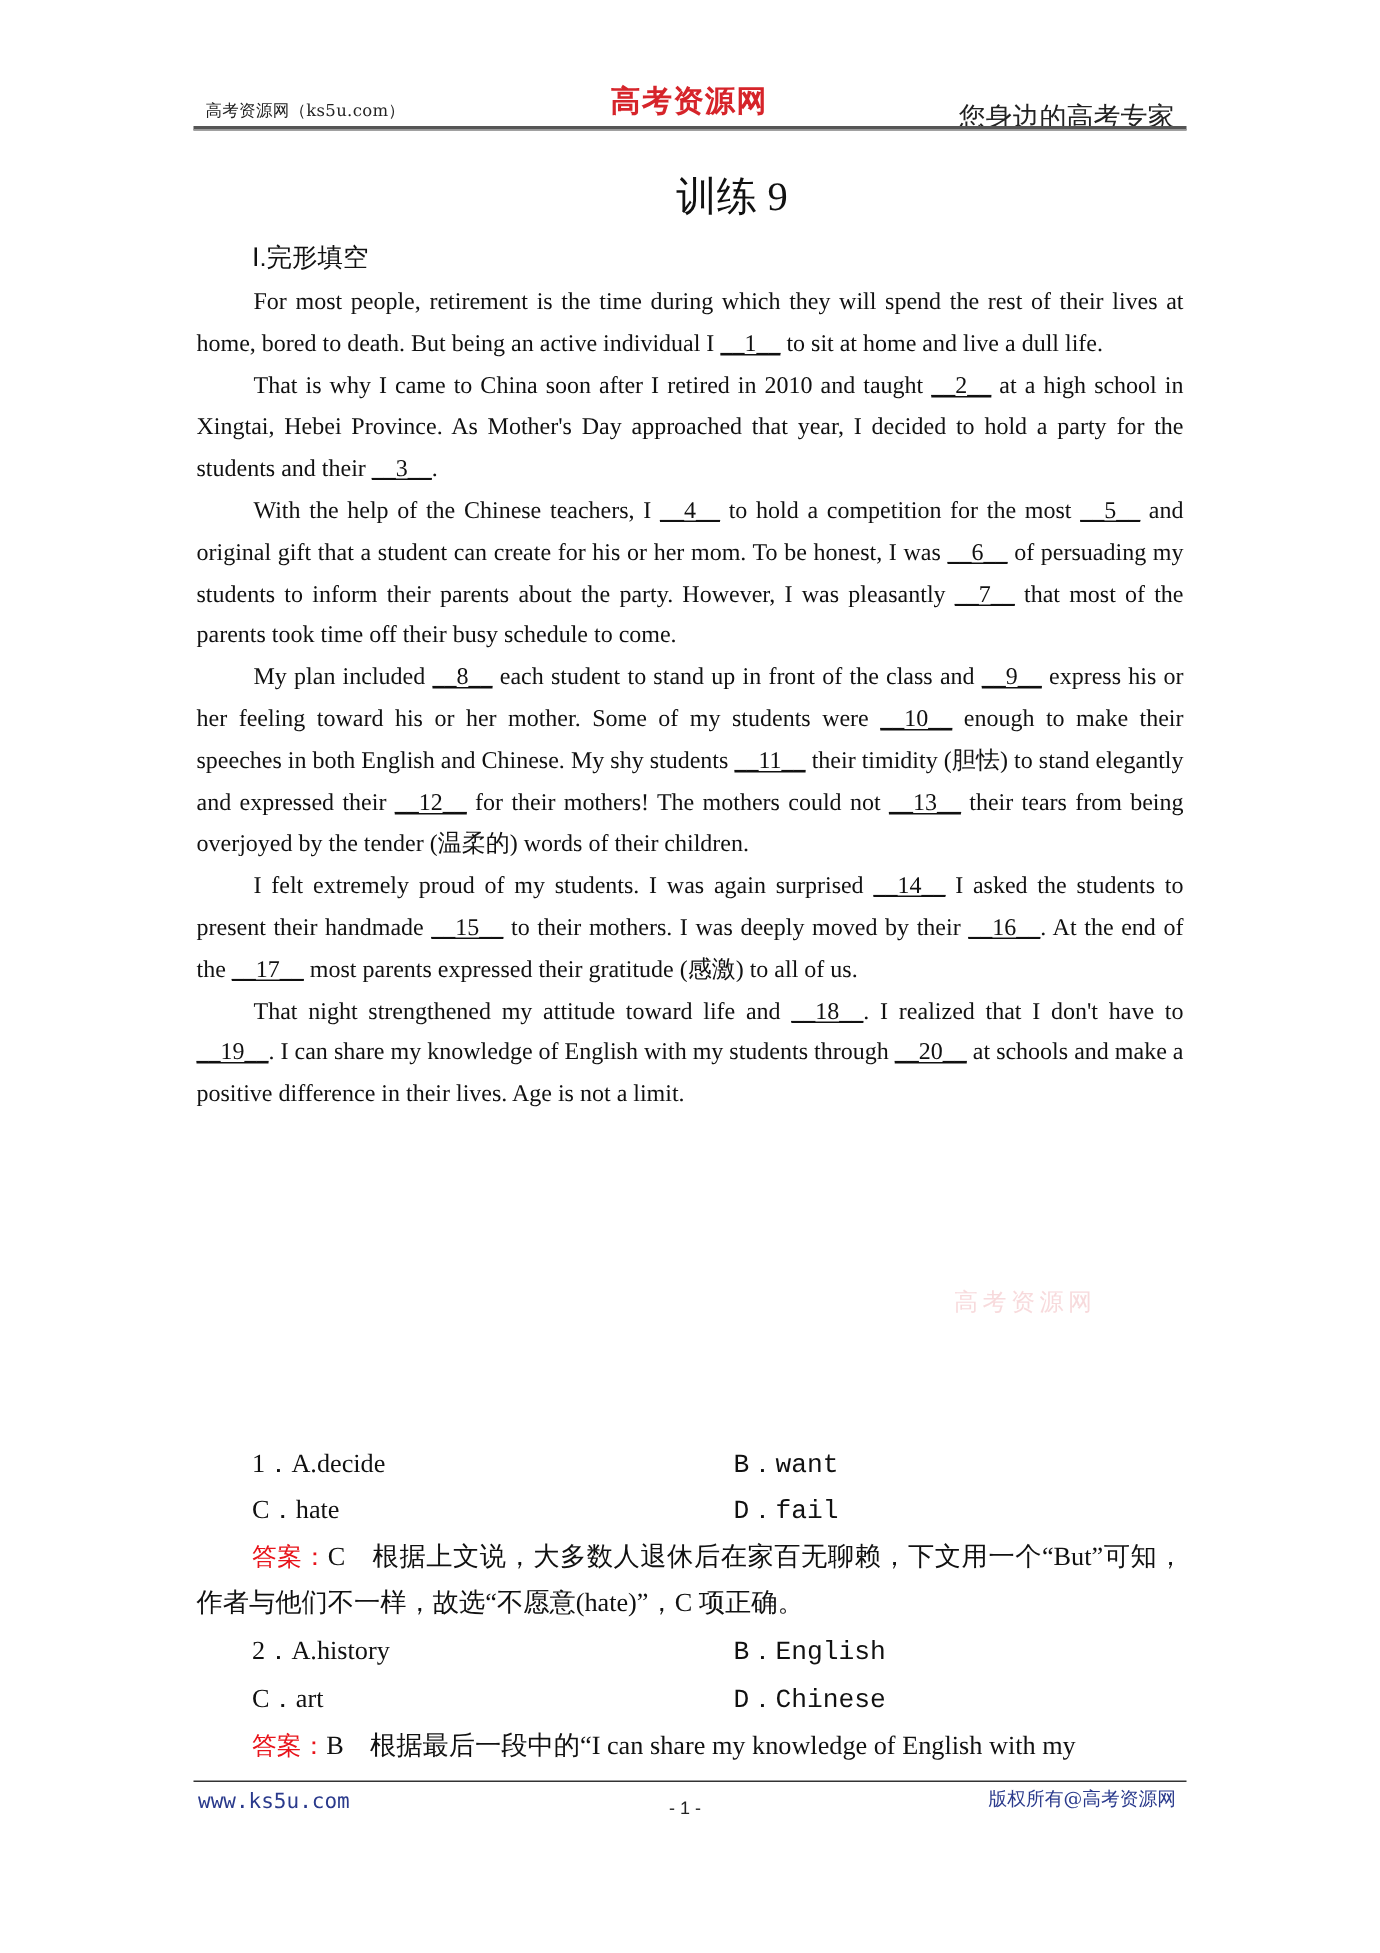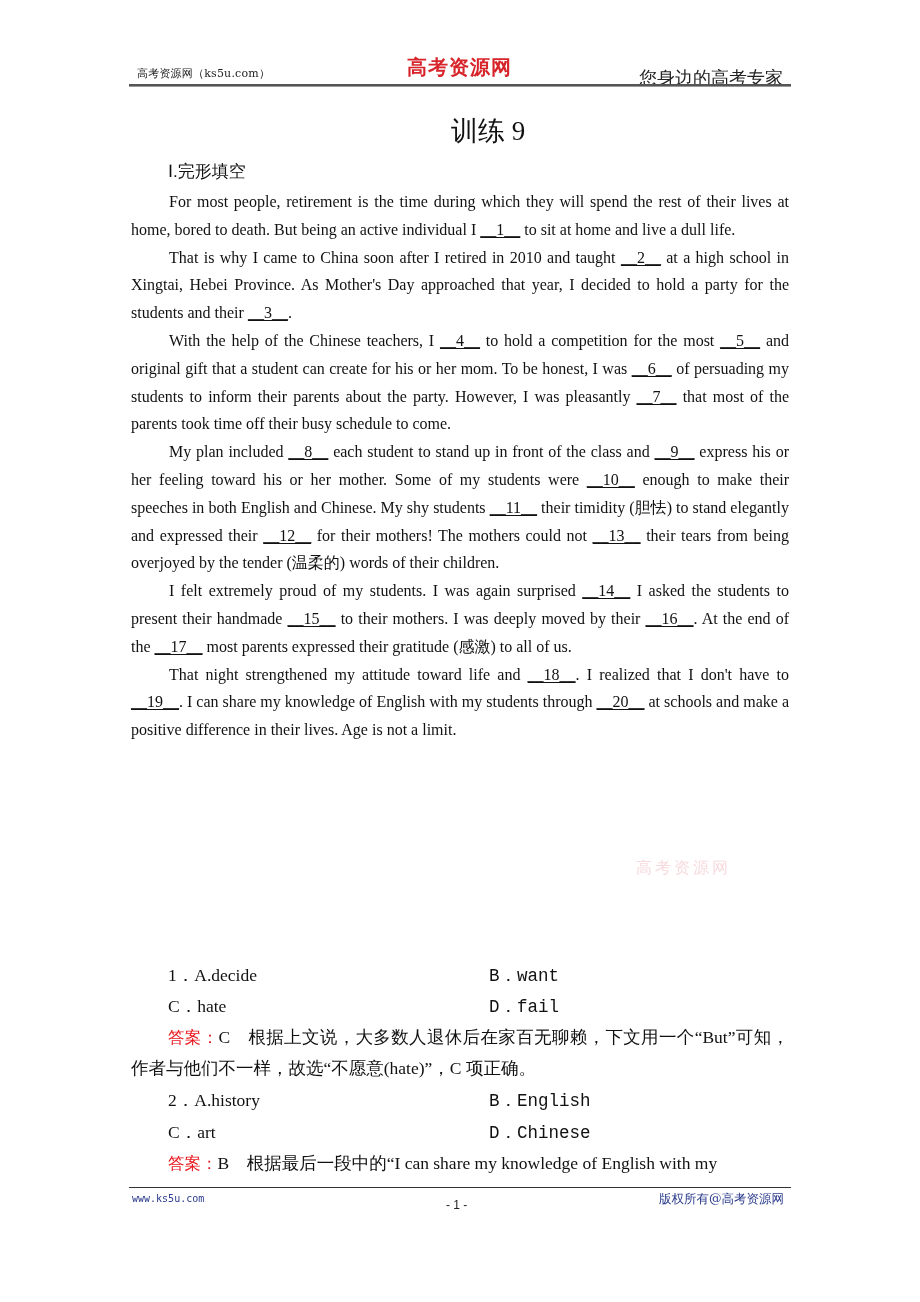--- a/index.html
+++ b/index.html
@@ -16,21 +16,21 @@
     .p { text-indent: 38px; text-align: justify; margin: 0; }
     .blank { text-decoration: underline; text-underline-offset: 2px; white-space: pre; }
     .guide { position: absolute; left: 131px; top: 836px; width: 658px; font-family: "DejaVu Serif", serif; font-size: 16px; line-height: 31.5px; color: #111; text-indent: 38px; text-align: justify; letter-spacing: 1.4px; }
     .guide b { font-family: "DejaVu Sans", sans-serif; font-weight: bold; letter-spacing: 0; }
     .q { position: absolute; left: 168px; font-family: "Liberation Serif", serif; font-size: 17.5px; color: #111; }
     .opt-r { position: absolute; left: 489px; font-family: Liberation Mono, monospace; font-size: 17.5px; color: #111; }
     .ans { position: absolute; left: 131px; width: 658px; font-family: "Liberation Serif", serif; font-size: 17.5px; line-height: 31px; color: #111; text-indent: 37px; text-align: justify; }
     .ans .lbl { color: #e8141b; font-family: "DejaVu Sans", sans-serif; font-size: 16.5px; }
     .watermark { position: absolute; left: 636px; top: 858px; font-family: "DejaVu Serif", serif; font-size: 16px; color: #f3c3c6; opacity: 0.6; letter-spacing: 3px; }
     .ftr-rule { position: absolute; left: 129px; top: 1187px; width: 662px; height: 1px; background: #333; }
-    .ftr-left { position: absolute; left: 132px; top: 1193px; font-family: "DejaVu Sans Mono", monospace; font-size: 10px; color: #2a3a8c; }
+    .ftr-left { position: absolute; left: 132px; top: 1193px; font-family: "DejaVu Sans Mono", monospace; font-size: 14px; color: #2a3a8c; }
     .ftr-page { position: absolute; left: 446px; top: 1198px; font-family: "Liberation Sans", sans-serif; font-size: 12px; color: #222; }
     .ftr-right { position: absolute; right: 136px; top: 1191px; font-family: "DejaVu Serif", serif; font-size: 12.5px; color: #2a3a8c; }
   </style>
 </head>
 <body>
 
 <div class="page">
 
   <div class="hdr">
     <span class="hdr-left">高考资源网（ks5u.com）</span>

